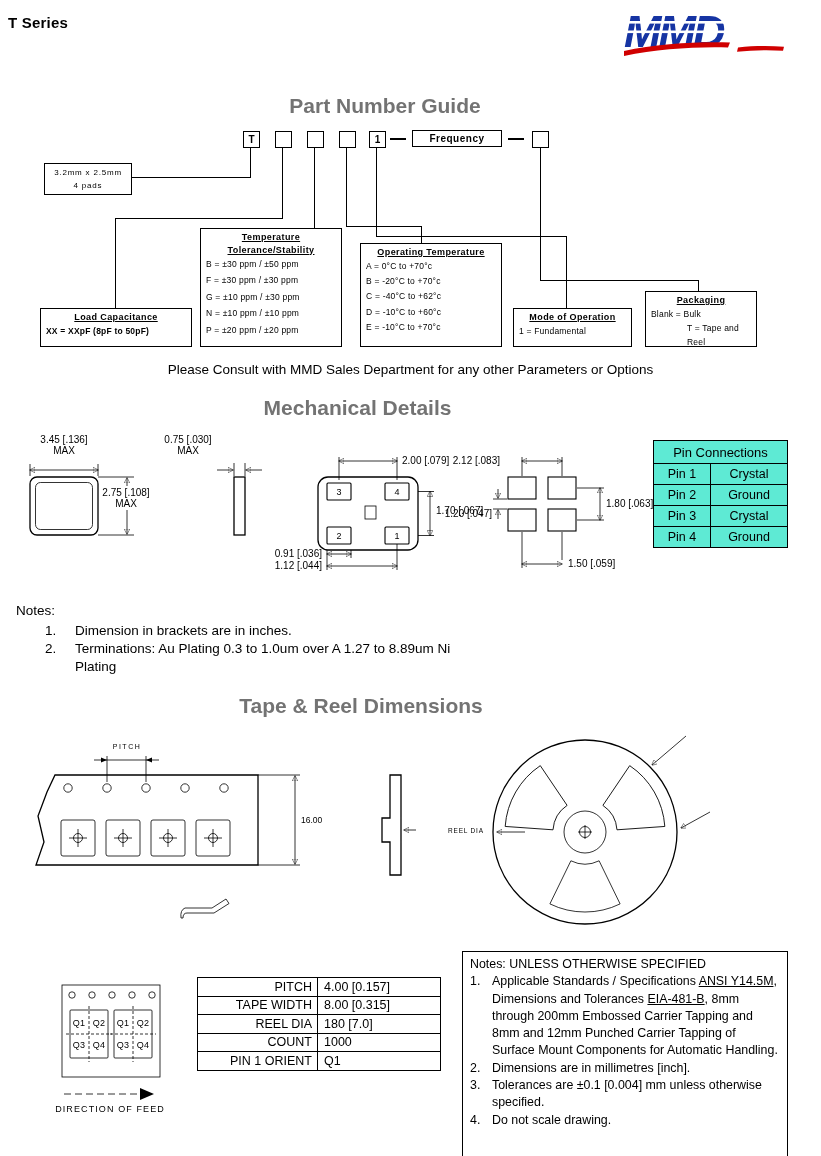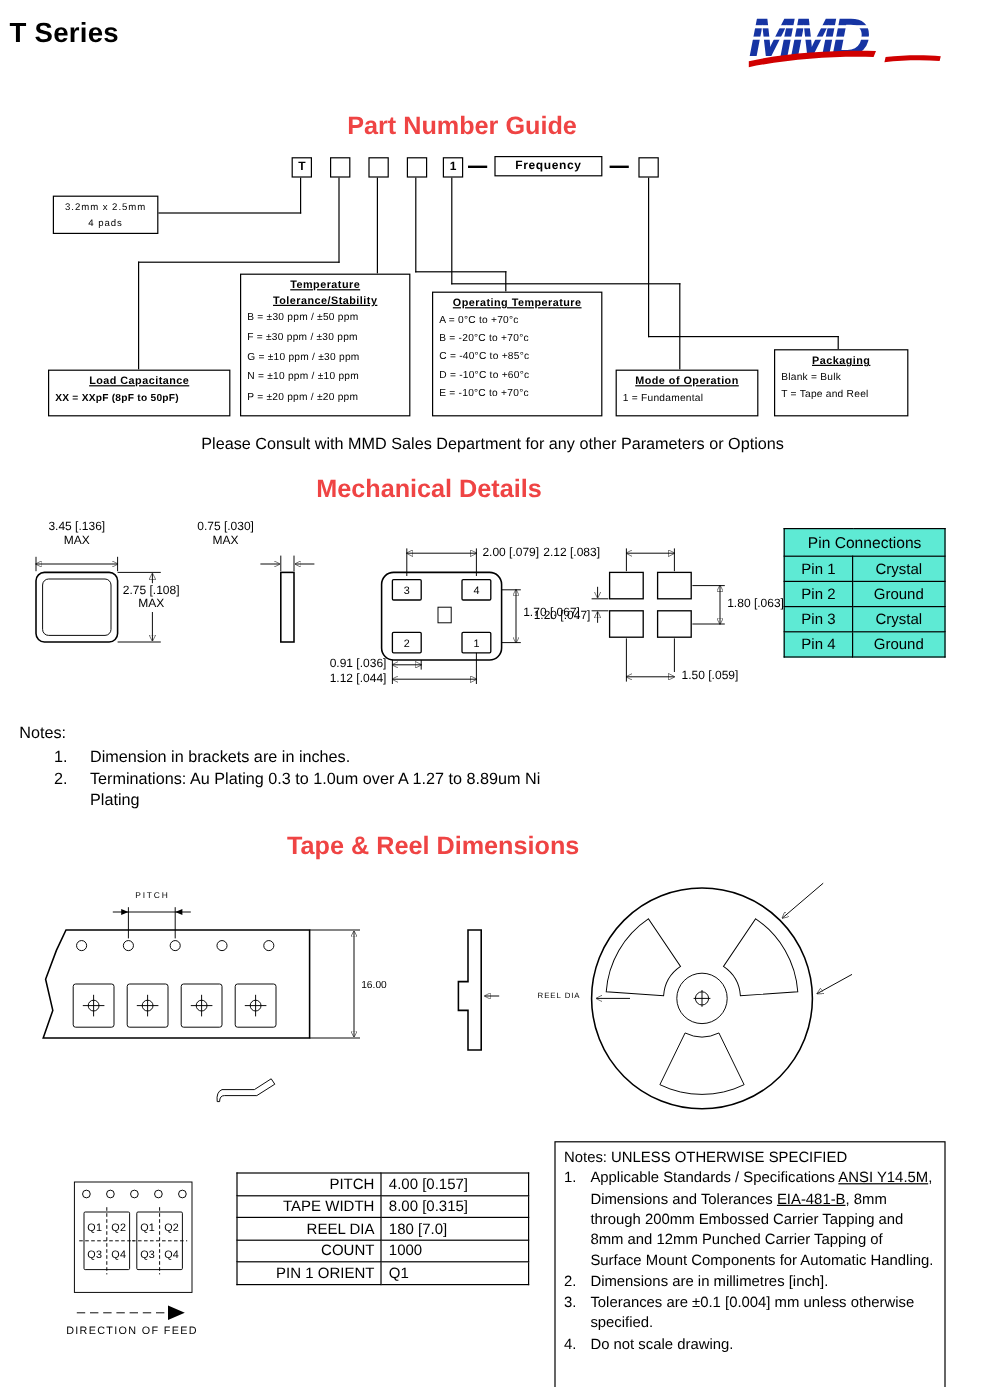--- a/index.html
+++ b/index.html
@@ -1,20 +1,20 @@
 <!DOCTYPE html>
 <html><head>
 <meta charset="utf-8">
 <style>
   html,body{margin:0;padding:0;background:#e8e8e8;}
   .page{position:relative;width:821px;height:1156px;background:#fff;font-family:"Liberation Sans",sans-serif;color:#000;overflow:hidden;margin:0 auto;}
-  .doc-title{position:absolute;left:8px;top:14px;font-size:23px;font-weight:bold;letter-spacing:.2px;}
+  .doc-title{position:absolute;left:8px;top:14px;font-size:15px;font-weight:bold;letter-spacing:.2px;}
   .logo{position:absolute;left:622px;top:6px;width:170px;height:54px;}
   .logo-text{font-family:"Liberation Sans",sans-serif;font-size:45px;font-weight:bold;font-style:italic;fill:#1634a3;letter-spacing:-3px;}
-  .sec-h{position:absolute;font-size:21px;font-weight:bold;color:#ef4444;text-align:center;}
+  .sec-h{position:absolute;font-size:21px;font-weight:bold;color:#737373;text-align:center;}
   
   .pn-diagram{position:absolute;left:0;top:125px;width:821px;height:237px;}
   .pn-box{position:absolute;width:15px;height:15px;border:1px solid #000;font-size:10px;font-weight:bold;text-align:center;line-height:15px;background:#fff;}
   .pn-freq{position:absolute;border:1px solid #000;font-size:10px;font-weight:bold;text-align:center;line-height:15px;letter-spacing:.5px;background:#fff;}
   .hl{position:absolute;height:1px;background:#000;}
   .vl{position:absolute;width:1px;background:#000;}
   .dash{position:absolute;height:2px;background:#000;}
   .pn-desc{position:absolute;border:1px solid #000;background:#fff;}
   .pn-desc .bt{font-weight:bold;text-decoration:underline;font-size:9px;text-align:center;letter-spacing:.4px;line-height:12.5px;margin-top:2px;}
   .pn-desc .bl{font-size:8.5px;letter-spacing:.2px;padding-left:5px;}
@@ -114,34 +114,34 @@
       <div class="bl" style="line-height:16.4px;">F = ±30 ppm / ±30 ppm</div>
       <div class="bl" style="line-height:16.4px;">G = ±10 ppm / ±30 ppm</div>
       <div class="bl" style="line-height:16.4px;">N = ±10 ppm / ±10 ppm</div>
       <div class="bl" style="line-height:16.4px;">P = ±20 ppm / ±20 ppm</div>
     </div>
 
     <div class="pn-desc" style="left:360px;top:118px;width:140px;height:102px;">
       <div class="bt">Operating Temperature</div>
       <div class="bl" style="line-height:15.4px;">A = 0°C to +70°c</div>
       <div class="bl" style="line-height:15.4px;">B = -20°C to +70°c</div>
-      <div class="bl" style="line-height:15.4px;">C = -40°C to +85°c</div>
+      <div class="bl" style="line-height:15.4px;">C = -40°C to +62°c</div>
       <div class="bl" style="line-height:15.4px;">D = -10°C to +60°c</div>
       <div class="bl" style="line-height:15.4px;">E = -10°C to +70°c</div>
     </div>
 
     <div class="pn-desc" style="left:513px;top:183px;width:117px;height:37px;">
       <div class="bt">Mode of Operation</div>
       <div class="bl" style="line-height:15px;">1 = Fundamental</div>
     </div>
 
     <div class="pn-desc" style="left:645px;top:166px;width:110px;height:54px;">
       <div class="bt">Packaging</div>
       <div class="bl" style="line-height:14px;">Blank = Bulk</div>
-      <div class="bl" style="line-height:14px;">T = Tape and Reel</div>
+      <div class="bl" style="line-height:14px;margin-left:36px;">T = Tape and Reel</div>
     </div>
   </div>
 
   <div class="center-note">Please Consult with MMD Sales Department for any other Parameters or Options</div>
 
   <div class="sec-h" style="left:0;top:396px;width:715px;">Mechanical Details</div>
 
   <div class="mech">
     <svg class="tech" width="821" height="172">
       <defs>

